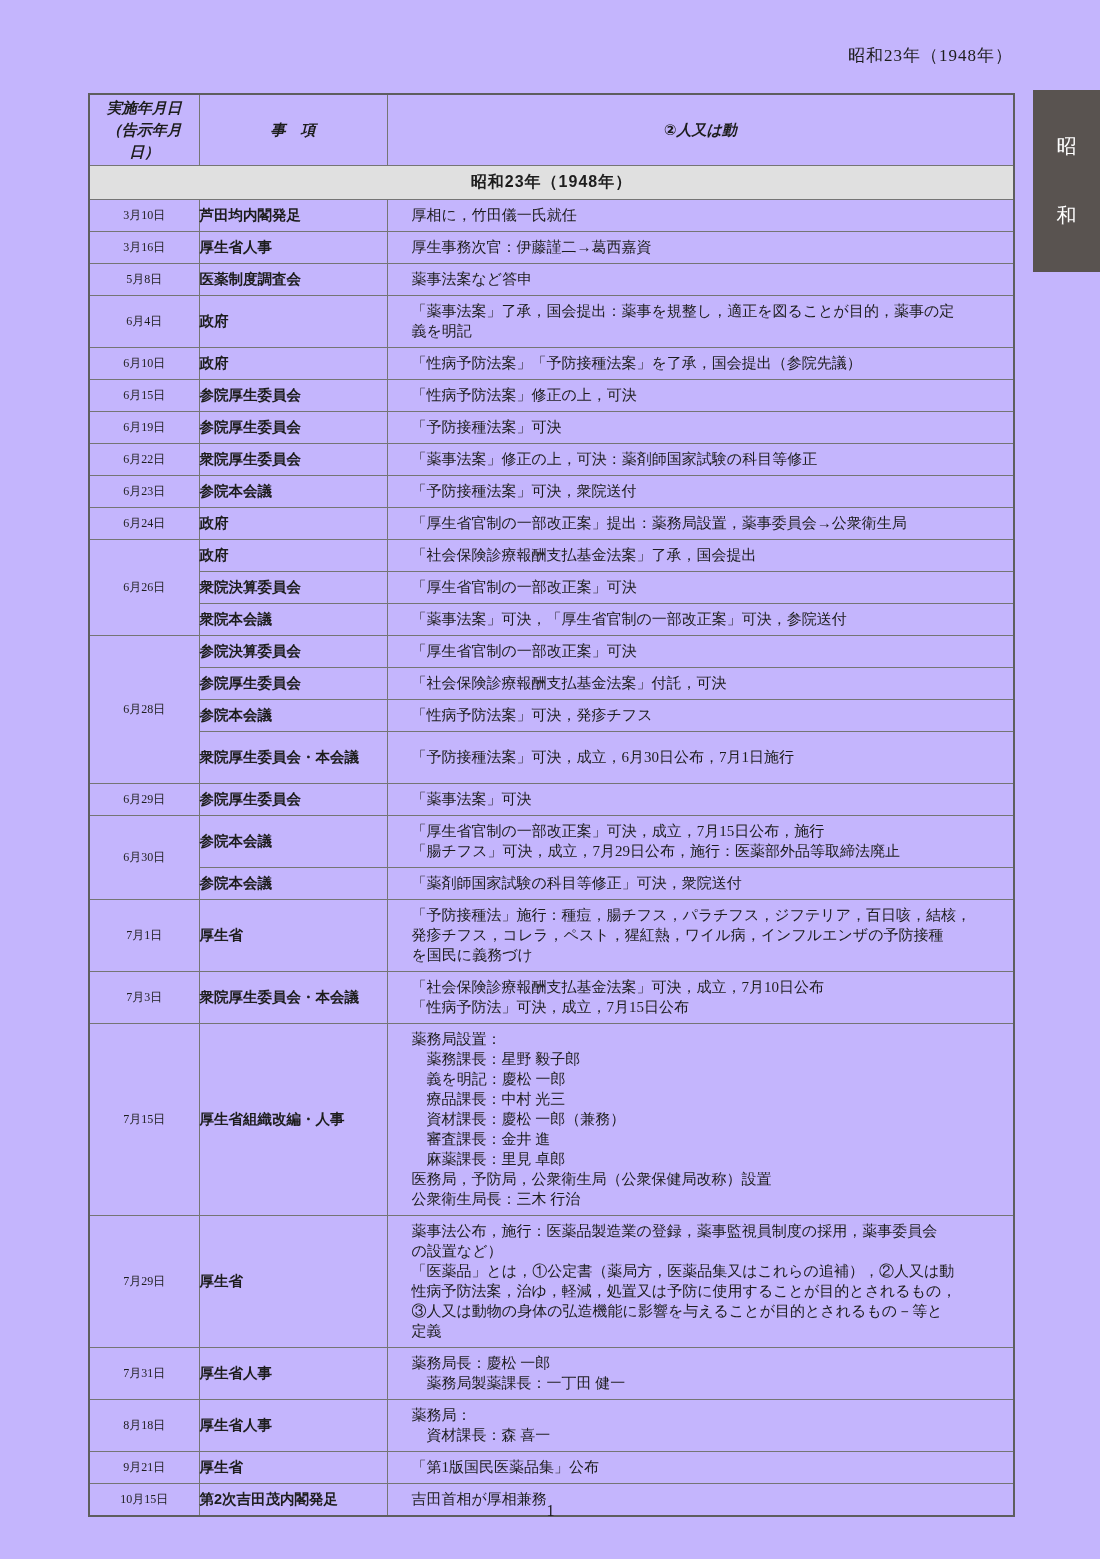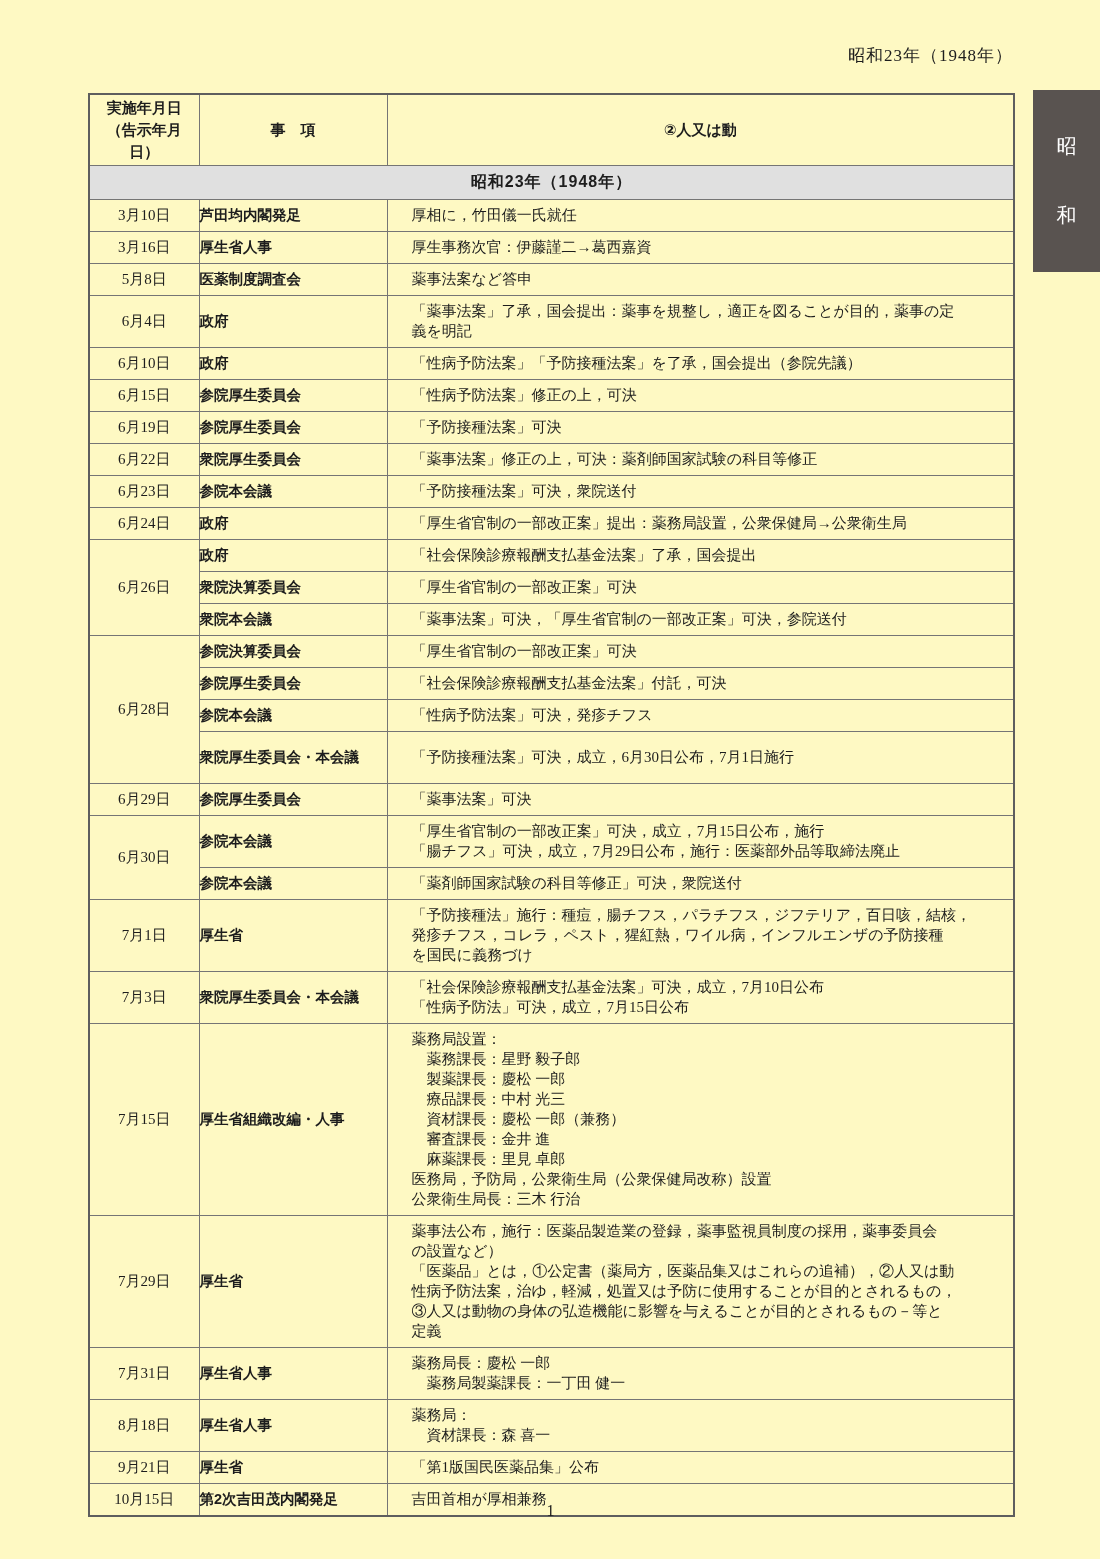--- a/index.html
+++ b/index.html
@@ -1,20 +1,20 @@
 <!DOCTYPE html>
 <html><head>
 <meta charset="utf-8">
 <style>
   * { margin:0; padding:0; box-sizing:border-box; }
   html,body { background:#ffffff; }
   .page {
     position:relative;
     width:1100px; height:1559px;
-    background:#fef9c3;
+    background:#c4b5fd;
     font-family:"Liberation Serif","DejaVu Serif",serif;
     color:#1d1d1d;
     overflow:hidden;
   }
   .doc-title {
     position:absolute; top:44px; right:87px;
     font-size:17px; letter-spacing:1px;
   }
   .side-tab {
     position:absolute; left:1033px; top:90px;
@@ -35,31 +35,31 @@
   col.c-item { width:188px; }
   col.c-cont { width:627px; }
   th, td {
     border:1px solid #757575;
     vertical-align:middle;
   }
   thead th {
     font-family:"Liberation Sans","DejaVu Sans",sans-serif;
     font-weight:600; font-size:15px;
     text-align:center; height:53px;
-    line-height:22px; padding:2px;
+    line-height:22px; padding:2px;font-style:italic;
   }
   tr.band td {
     background:#e0e0e0;
     text-align:center;
     font-family:"Liberation Sans","DejaVu Sans",sans-serif;
     font-weight:600; font-size:16px;
     height:34px; letter-spacing:1px;
   }
   td.date {
-    text-align:center; font-size:15px; padding:4px 9px;margin-top:25px;
+    text-align:center; font-size:12px; padding:4px 9px;margin-top:25px;
   }
   td.item {
     font-family:"Liberation Sans","DejaVu Sans",sans-serif;
     font-weight:600; font-size:14.5px;
     padding:4px 0; letter-spacing:0;
   }
   td.content { font-size:15px; padding:5px 8px 6px 24px; }
   .line { line-height:20px; white-space:pre-wrap; }
   tr.tall td { height:52px; }
   .page-num {
@@ -170,21 +170,21 @@
         <td class="item">参院本会議</td>
         <td class="content">
           <div class="line">「予防接種法案」可決，衆院送付</div>
         </td>
       </tr>
 
       <tr>
         <td class="date">6月24日</td>
         <td class="item">政府</td>
         <td class="content">
-          <div class="line">「厚生省官制の一部改正案」提出：薬務局設置，公衆保健局→公衆衛生局</div>
+          <div class="line">「厚生省官制の一部改正案」提出：薬務局設置，薬事委員会→公衆衛生局</div>
         </td>
       </tr>
 
       <tr>
         <td class="date" rowspan="3">6月26日</td>
         <td class="item">政府</td>
         <td class="content">
           <div class="line">「社会保険診療報酬支払基金法案」了承，国会提出</div>
         </td>
       </tr>
@@ -268,21 +268,21 @@
           <div class="line">「性病予防法」可決，成立，7月15日公布</div>
         </td>
       </tr>
 
       <tr>
         <td class="date">7月15日</td>
         <td class="item">厚生省組織改編・人事</td>
         <td class="content">
           <div class="line">薬務局設置：</div>
           <div class="line">　薬務課長：星野 毅子郎</div>
-          <div class="line">　製薬課長：慶松 一郎</div>
+          <div class="line">　義を明記：慶松 一郎</div>
           <div class="line">　療品課長：中村 光三</div>
           <div class="line">　資材課長：慶松 一郎（兼務）</div>
           <div class="line">　審査課長：金井 進</div>
           <div class="line">　麻薬課長：里見 卓郎</div>
           <div class="line">医務局，予防局，公衆衛生局（公衆保健局改称）設置</div>
           <div class="line">公衆衛生局長：三木 行治</div>
         </td>
       </tr>
 
       <tr>

